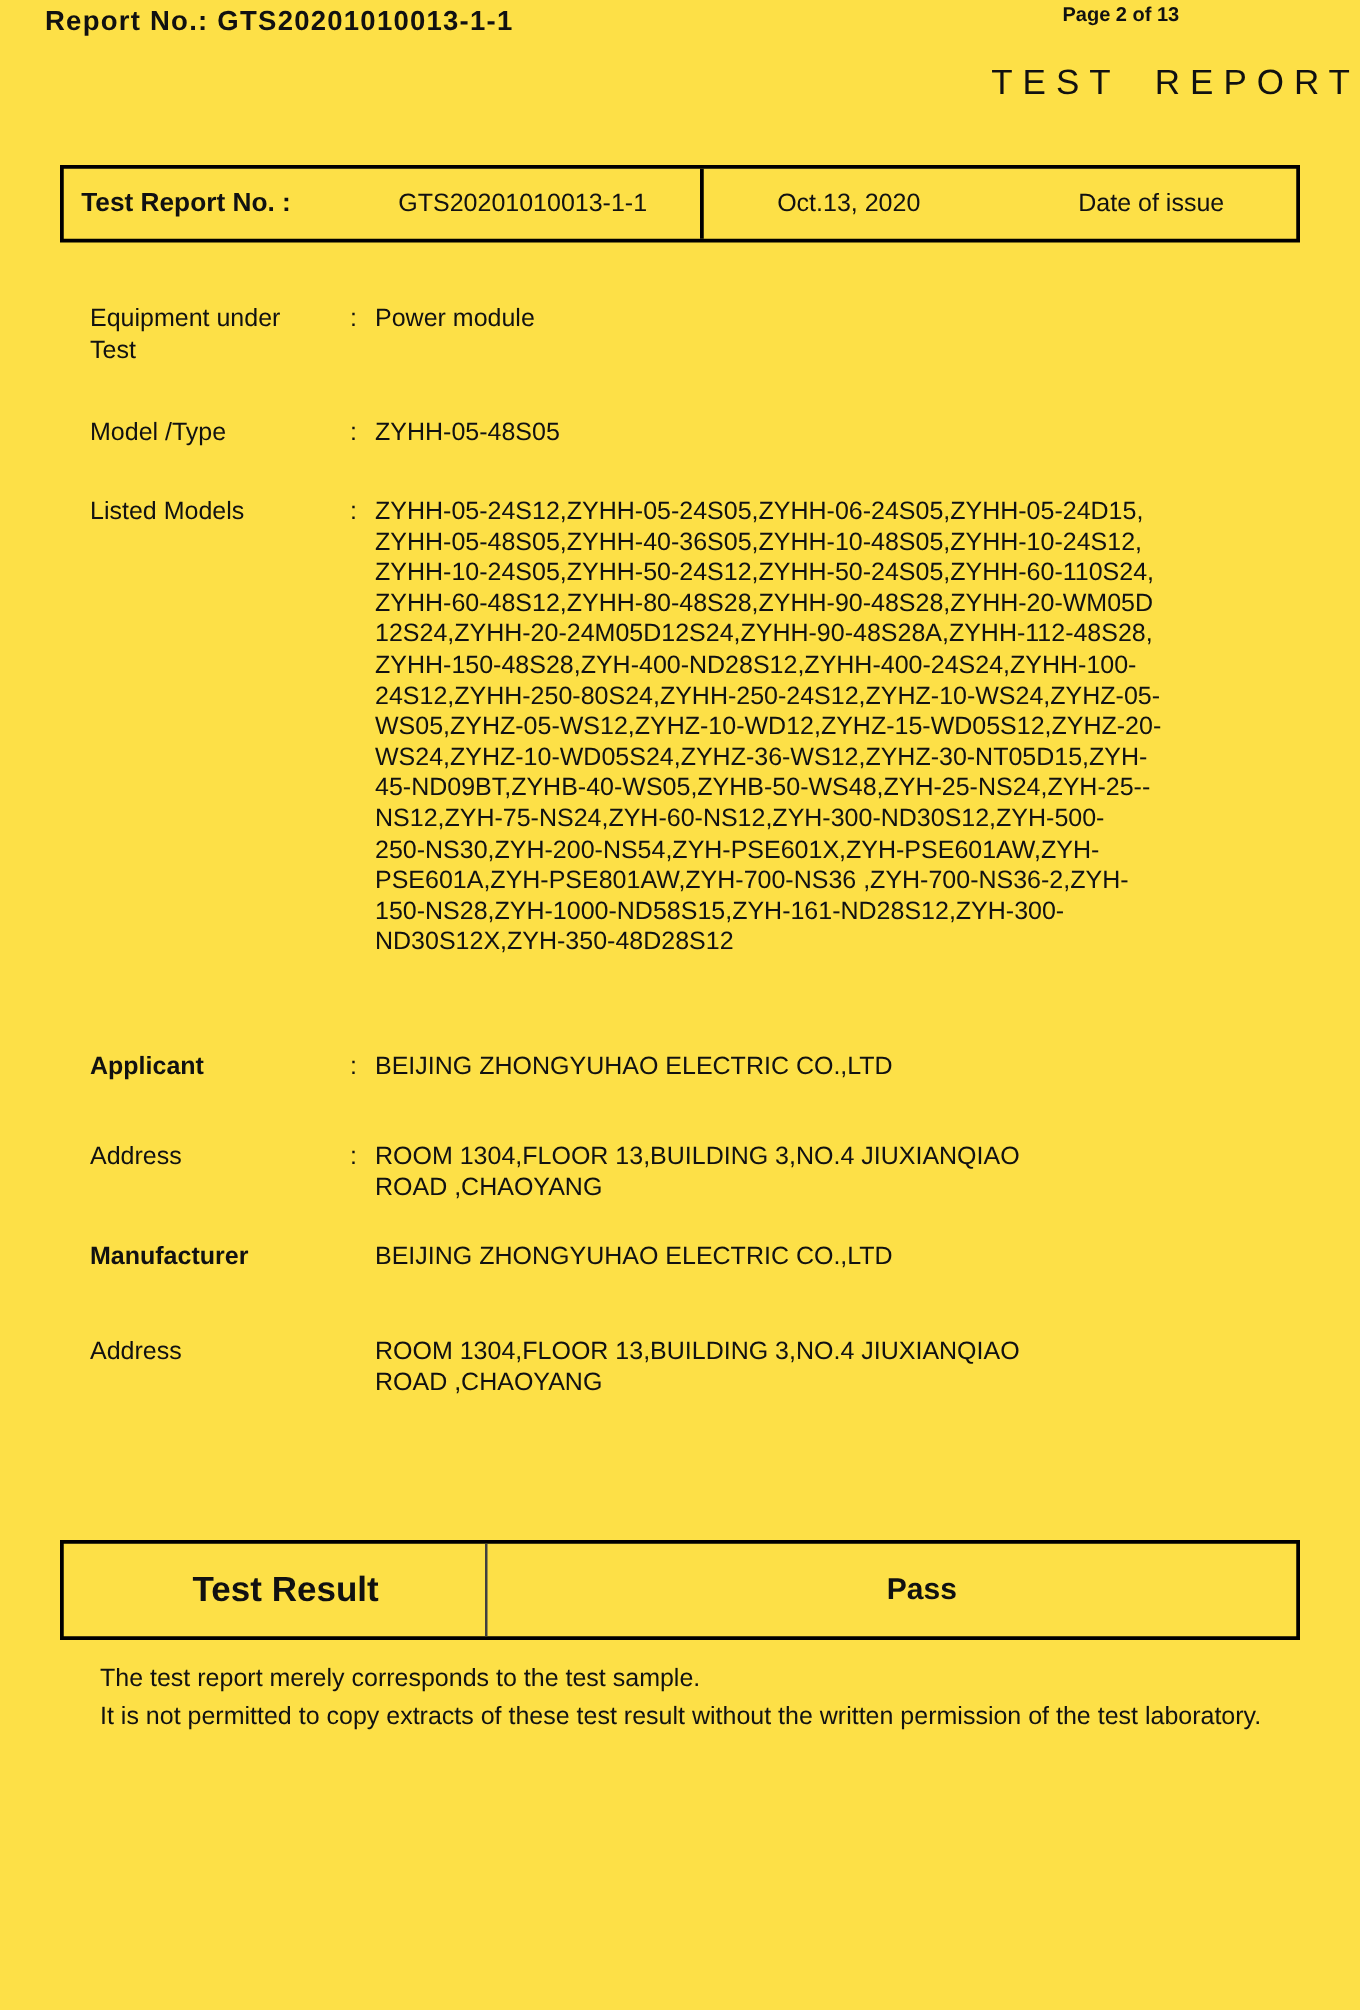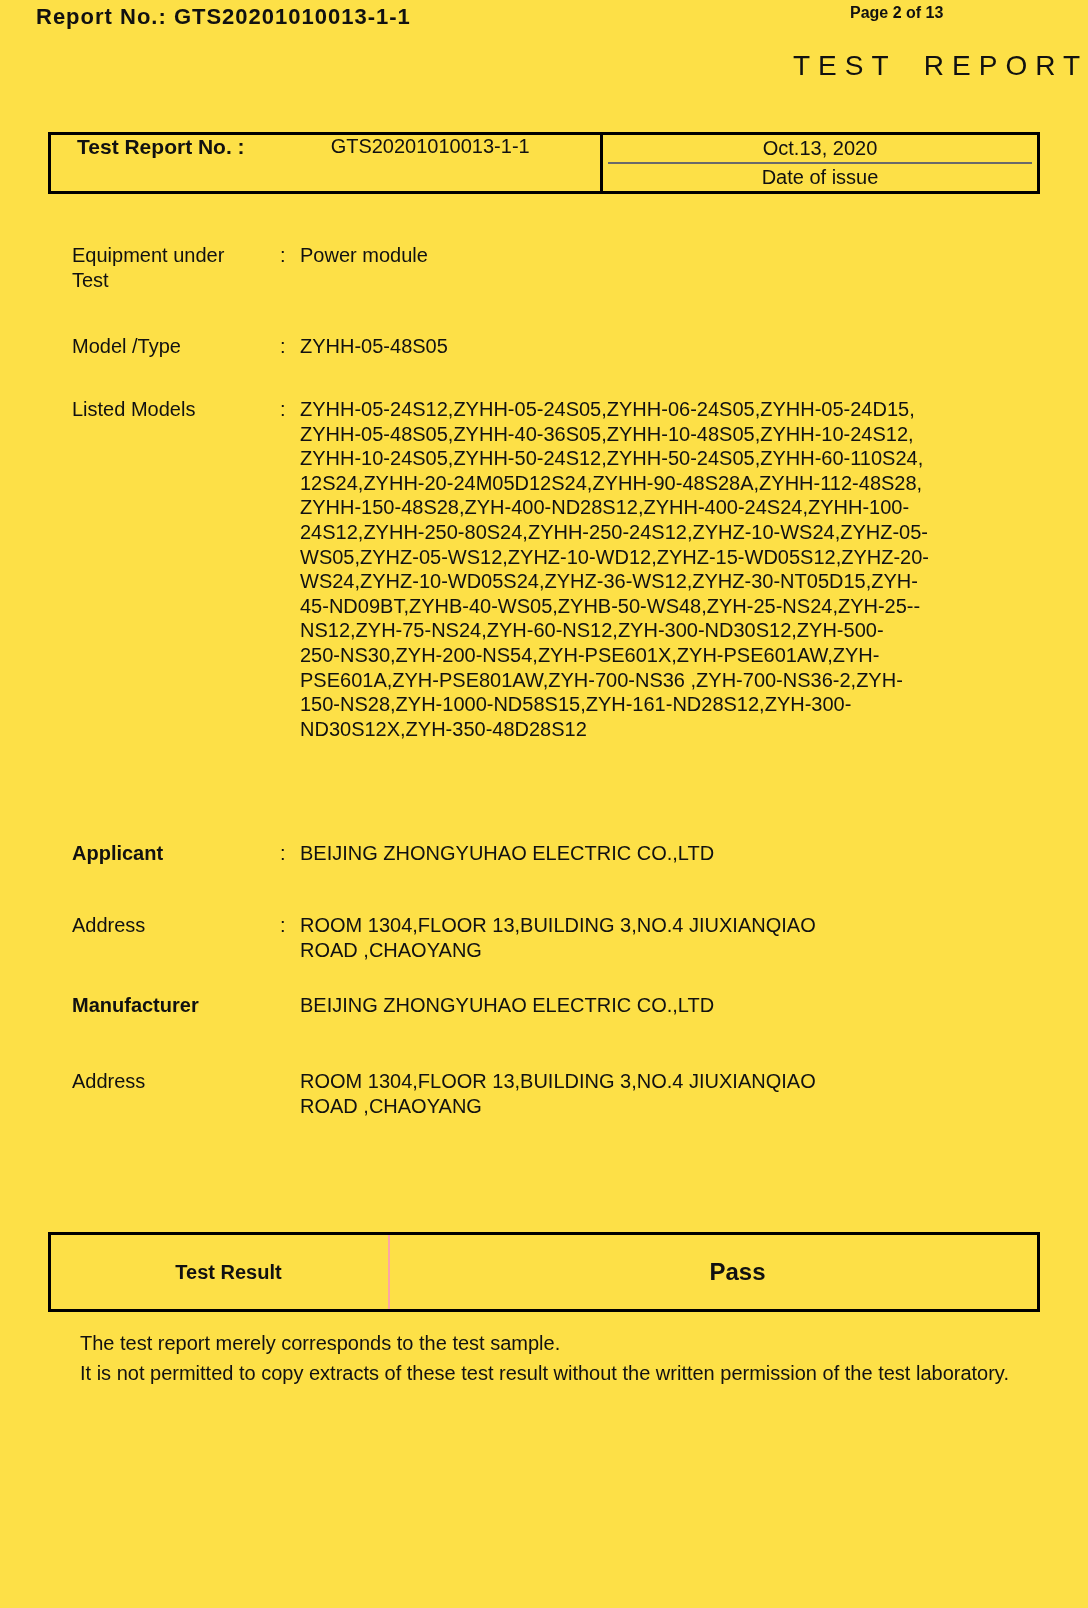--- a/index.html
+++ b/index.html
@@ -53,42 +53,41 @@
     position: absolute;
     left: 48px;
     top: 132px;
     width: 992px;
     height: 62px;
     border: 3px solid #000;
     box-sizing: border-box;
     display: flex;
   }
   .rb-left {
-    width: 552px;
+    width: 512px;
     box-sizing: border-box;
     border-right: 3px solid #000;
     display: flex;
-    align-items: flex-start;
-    padding-left: 26px;
+    align-items: center;
+    padding-left: 14px;
   }
   .rb-label {
     font-size: 21px;
     font-weight: bold;
     white-space: nowrap;
   }
   .rb-number {
     font-size: 20px;
     font-weight: normal;
     margin-left: 86px;
     white-space: nowrap;
   }
   .rb-right {
     flex: 1;
     display: flex;
-    flex-direction: column;
   }
   .rb-date, .rb-date-label {
     flex: 1;
     display: flex;
     align-items: center;
     justify-content: center;
     font-size: 20px;
   }
   .rb-divider {
     height: 0;
@@ -130,25 +129,25 @@
     top: 1232px;
     width: 992px;
     height: 80px;
     border: 3px solid #000;
     box-sizing: border-box;
     display: flex;
   }
   .res-left {
     width: 339px;
     box-sizing: border-box;
-    border-right: 2px solid #fca5a5;
+    border-right: 2px solid #404040;
     display: flex;
     align-items: center;
     justify-content: center;
-    font-size: 20px;
+    font-size: 28px;
     font-weight: bold;
     padding-left: 18px;
   }
   .res-right {
     flex: 1;
     display: flex;
     align-items: center;
     justify-content: center;
     font-size: 24px;
     font-weight: bold;
@@ -204,20 +203,21 @@
       </div>
   </div>
 
   <div class="field" style="top:397px">
     <div class="f-label">Listed Models</div>
     <div class="f-colon">:</div>
     <div class="f-value">
         <div>ZYHH-05-24S12,ZYHH-05-24S05,ZYHH-06-24S05,ZYHH-05-24D15,</div>
         <div>ZYHH-05-48S05,ZYHH-40-36S05,ZYHH-10-48S05,ZYHH-10-24S12,</div>
         <div>ZYHH-10-24S05,ZYHH-50-24S12,ZYHH-50-24S05,ZYHH-60-110S24,</div>
+        <div>ZYHH-60-48S12,ZYHH-80-48S28,ZYHH-90-48S28,ZYHH-20-WM05D</div>
         <div>12S24,ZYHH-20-24M05D12S24,ZYHH-90-48S28A,ZYHH-112-48S28,</div>
         <div>ZYHH-150-48S28,ZYH-400-ND28S12,ZYHH-400-24S24,ZYHH-100-</div>
         <div>24S12,ZYHH-250-80S24,ZYHH-250-24S12,ZYHZ-10-WS24,ZYHZ-05-</div>
         <div>WS05,ZYHZ-05-WS12,ZYHZ-10-WD12,ZYHZ-15-WD05S12,ZYHZ-20-</div>
         <div>WS24,ZYHZ-10-WD05S24,ZYHZ-36-WS12,ZYHZ-30-NT05D15,ZYH-</div>
         <div>45-ND09BT,ZYHB-40-WS05,ZYHB-50-WS48,ZYH-25-NS24,ZYH-25--</div>
         <div>NS12,ZYH-75-NS24,ZYH-60-NS12,ZYH-300-ND30S12,ZYH-500-</div>
         <div>250-NS30,ZYH-200-NS54,ZYH-PSE601X,ZYH-PSE601AW,ZYH-</div>
         <div>PSE601A,ZYH-PSE801AW,ZYH-700-NS36 ,ZYH-700-NS36-2,ZYH-</div>
         <div>150-NS28,ZYH-1000-ND58S15,ZYH-161-ND28S12,ZYH-300-</div>

